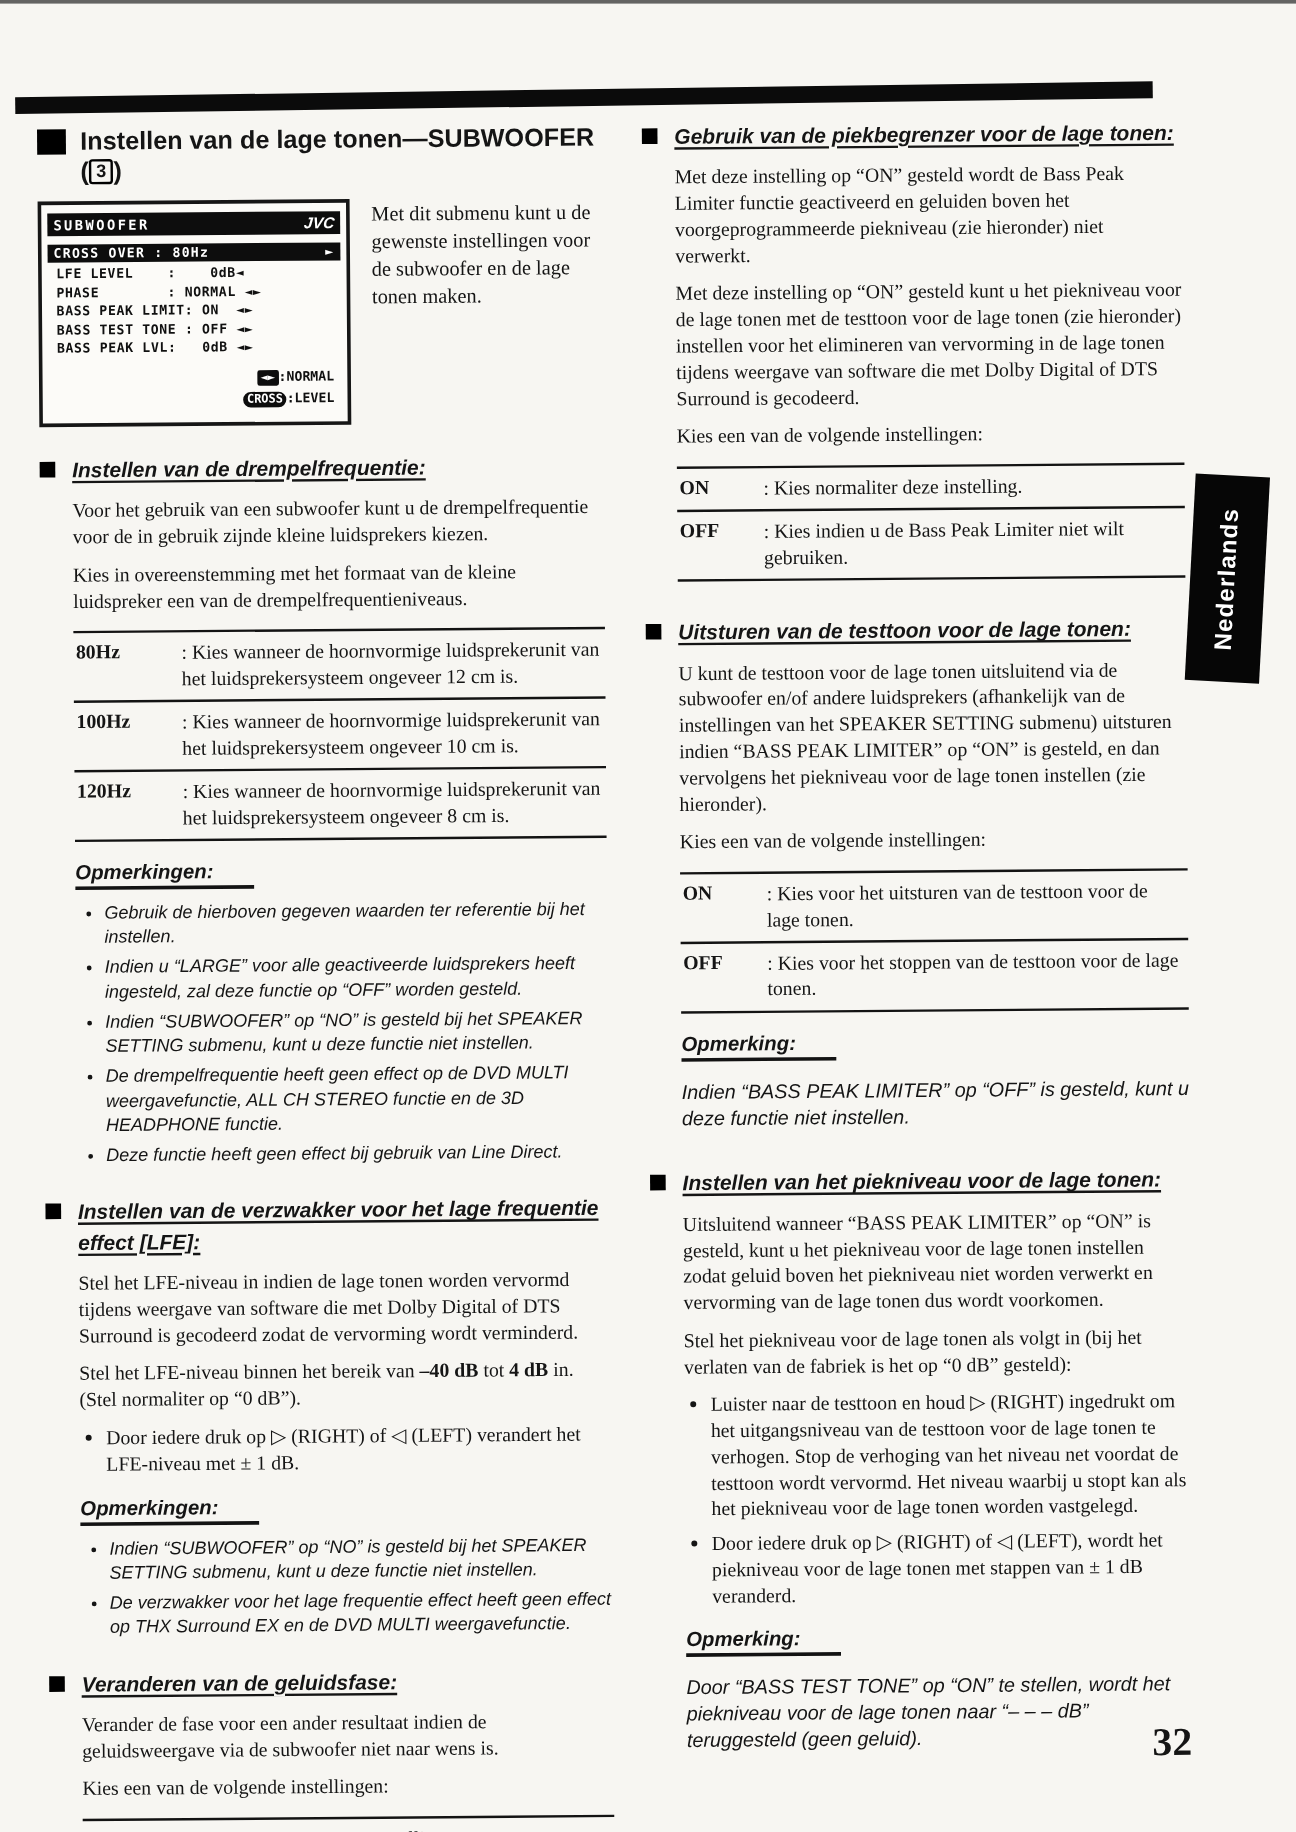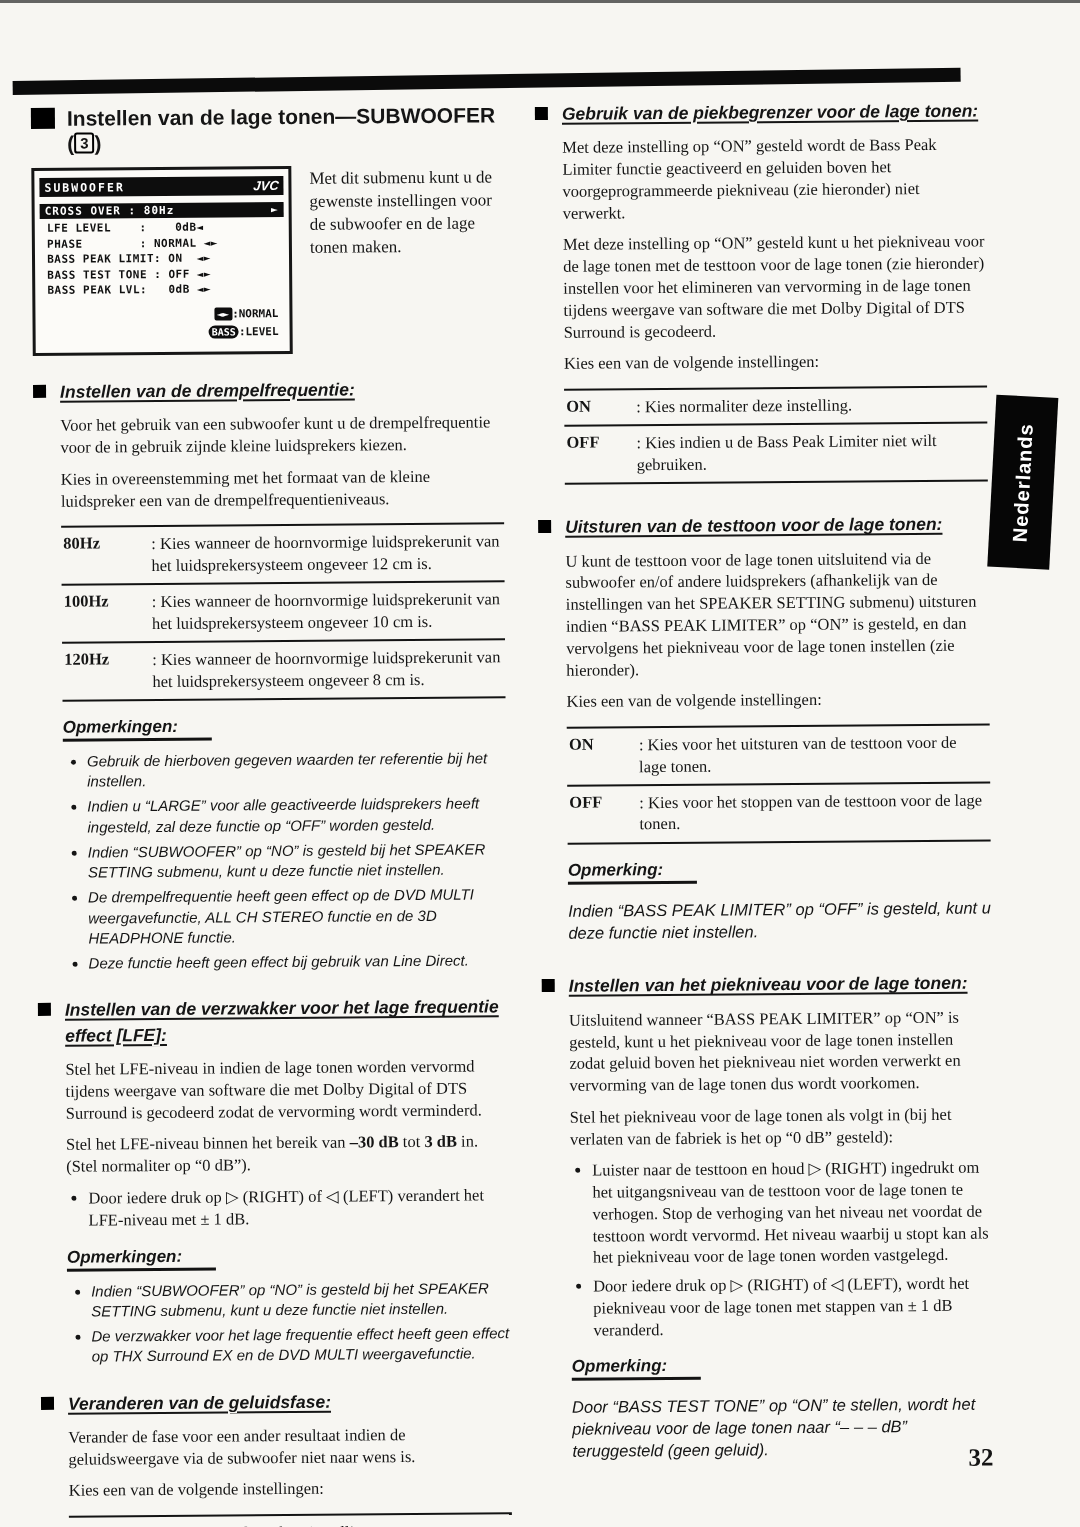--- a/index.html
+++ b/index.html
@@ -53,21 +53,21 @@
   .note-list{margin:4px 0 0;padding-left:24px;font-family:"Liberation Sans",sans-serif;font-style:italic;font-size:15px;line-height:1.35;}
   .note-list li{margin-bottom:5px;}
   .note-text{font-family:"Liberation Sans",sans-serif;font-style:italic;font-size:15px;line-height:1.4;margin:2px 0 0;}
 
   .serif-list{margin:6px 0 10px;padding-left:22px;font-size:16.5px;line-height:1.32;}
   .serif-list li{margin-bottom:7px;}
 
   .lang-tab{position:absolute;top:400px;right:24px;width:62px;height:172px;background:#060606;color:#fff;display:flex;align-items:center;justify-content:center;transform:rotate(3.5deg);}
   .lang-tab span{writing-mode:vertical-rl;transform:rotate(180deg);font-family:"Liberation Sans",sans-serif;font-weight:bold;font-size:20px;letter-spacing:1px;}
 
-  .page-num{position:absolute;right:92px;bottom:52px;font-weight:bold;font-size:25px;font-family:"Liberation Serif",serif;}
+  .page-num{position:absolute;right:92px;bottom:52px;font-weight:bold;font-size:33px;font-family:"Liberation Serif",serif;}
   .bold{font-weight:bold;}
 </style>
 </head>
 <body>
 
 <div class="top-hairline"></div>
 
 <div class="scan">
   <div class="head-bar"></div>
 
@@ -93,21 +93,21 @@
           </div>
           <div class="osd-rows">
             <div class="osd-row"> LFE LEVEL    :    0dB◄</div>
             <div class="osd-row"> PHASE        : NORMAL ◄►</div>
             <div class="osd-row"> BASS PEAK LIMIT: ON  ◄►</div>
             <div class="osd-row"> BASS TEST TONE : OFF ◄►</div>
             <div class="osd-row"> BASS PEAK LVL:   0dB ◄►</div>
           </div>
           <div class="osd-hints">
             <div class="hint-line"><span class="chip">◄►</span><span>:NORMAL</span></div>
-            <div class="hint-line"><span class="chip rounded">BASS</span><span>:LEVEL</span></div>
+            <div class="hint-line"><span class="chip rounded">CROSS</span><span>:LEVEL</span></div>
           </div>
         </div>
         <div class="intro-text">Met dit submenu kunt u de gewenste instellingen voor de subwoofer en de lage tonen maken.</div>
       </div>
 
       <div class="section">
         <div class="sec-head">
           <span class="sq"></span>
           <span class="sec-title">Instellen van de drempelfrequentie:</span>
         </div>
@@ -141,21 +141,21 @@
         </div>
       </div>
 
       <div class="section">
         <div class="sec-head">
           <span class="sq"></span>
           <span class="sec-title">Instellen van de verzwakker voor het lage frequentie effect [LFE]:</span>
         </div>
         <div class="sec-body">
           <p>Stel het LFE-niveau in indien de lage tonen worden vervormd tijdens weergave van software die met Dolby Digital of DTS Surround is gecodeerd zodat de vervorming wordt verminderd.</p>
-          <p><span>Stel het LFE-niveau binnen het bereik van </span><span class="bold">–30 dB</span><span> tot </span><span class="bold">3 dB</span><span> in. (Stel normaliter op “0 dB”).</span></p>
+          <p><span>Stel het LFE-niveau binnen het bereik van </span><span class="bold">–40 dB</span><span> tot </span><span class="bold">4 dB</span><span> in. (Stel normaliter op “0 dB”).</span></p>
           <ul class="serif-list">
             <li>Door iedere druk op ▷ (RIGHT) of ◁ (LEFT) verandert het LFE-niveau met ± 1 dB.</li>
           </ul>
           <div class="note-block">
             <span class="note-title">Opmerkingen:</span>
             <ul class="note-list">
               <li>Indien “SUBWOOFER” op “NO” is gesteld bij het SPEAKER SETTING submenu, kunt u deze functie niet instellen.</li>
               <li>De verzwakker voor het lage frequentie effect heeft geen effect op THX Surround EX en de DVD MULTI weergavefunctie.</li>
             </ul>
           </div>

